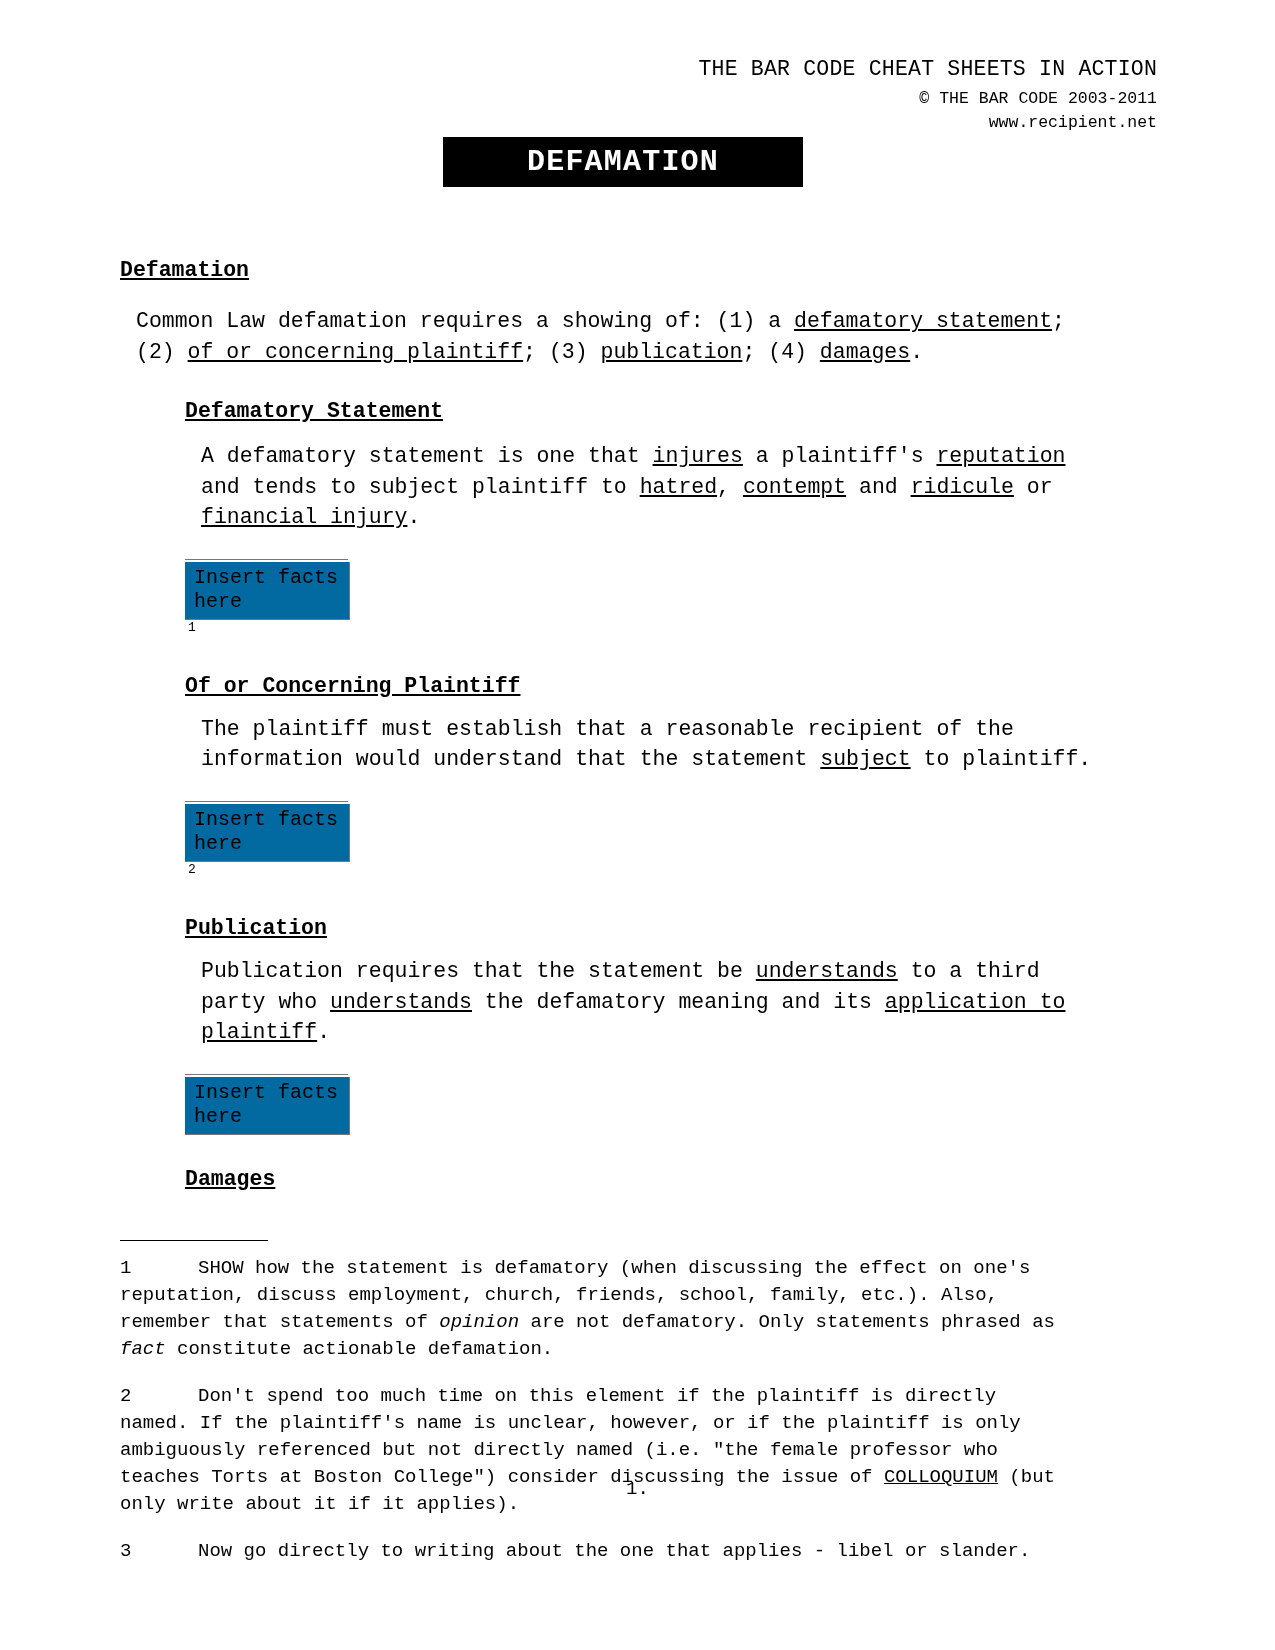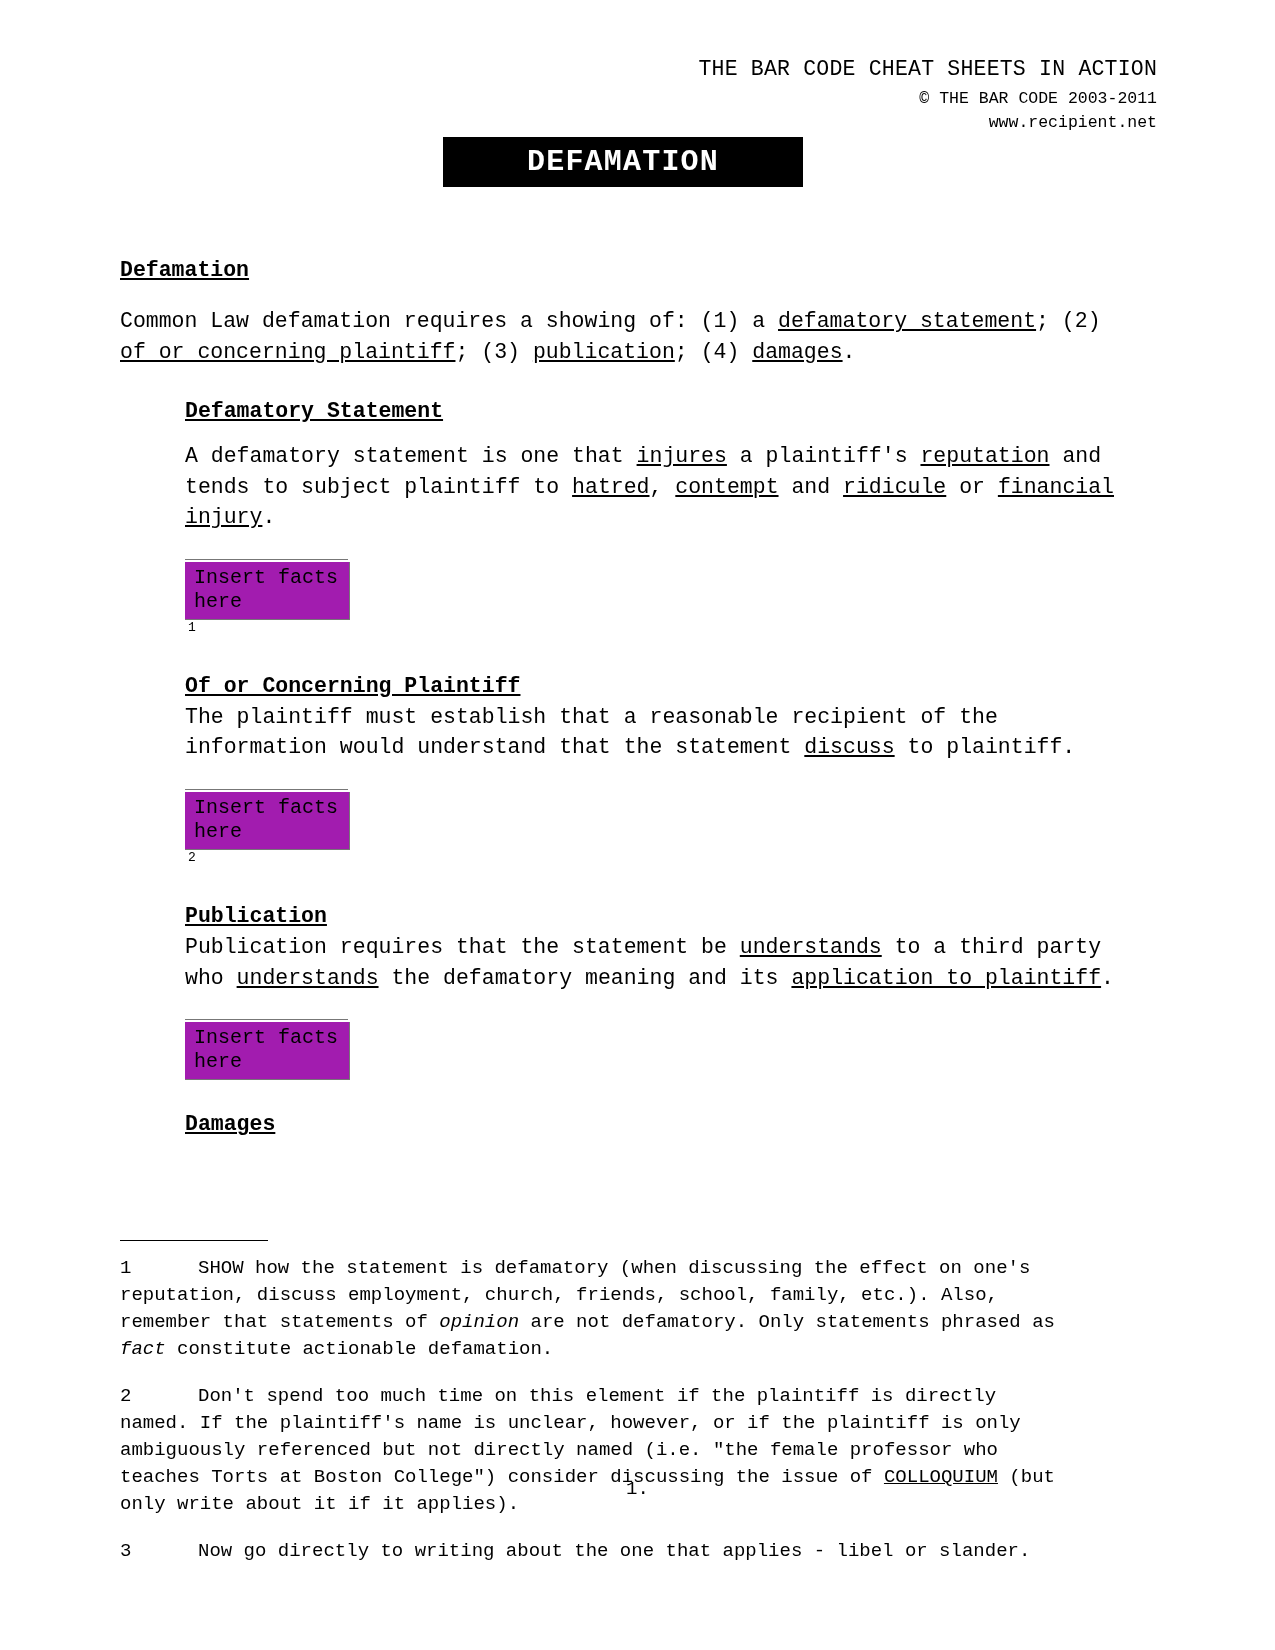--- a/index.html
+++ b/index.html
@@ -62,21 +62,21 @@
   }
   .h-main {
     font-size: 21.5px;
     font-weight: bold;
     text-decoration: underline;
     margin: 0 0 24px 0;
   }
   .para {
     font-size: 21.5px;
     line-height: 1.42;
-    margin: 0;
+    margin: 16px;
   }
   .u { text-decoration: underline; }
   .section {
     margin-left: 65px;
     margin-top: 32px;
   }
   .h-sub {
     font-size: 21.5px;
     font-weight: bold;
     text-decoration: underline;
@@ -87,21 +87,21 @@
     margin-top: 26px;
     width: 165px;
   }
   .insert-rule {
     border-top: 1.5px solid #777;
     width: 163px;
     margin-bottom: 2px;
   }
   .insert-box {
     display: inline-block;
-    background: #a21caf;
+    background: #0369a1;
     border-bottom: 1.5px solid #777;
     border-right: 1.5px solid #777;
     padding: 4px 9px 5px 9px;
     font-size: 20px;
     line-height: 1.2;
   }
   .fn-ref {
     font-size: 13px;
     vertical-align: super;
     margin-left: 3px;
@@ -170,21 +170,21 @@
       </p>
       <div class="insert-wrap">
         <div class="insert-rule"></div>
         <span class="insert-box">Insert facts here</span><span class="fn-ref">1</span>
       </div>
     </div>
 
     <div class="section">
       <div class="h-sub">Of or Concerning Plaintiff</div>
       <p class="para">
-        <span>The plaintiff must establish that a reasonable recipient of the information would understand that the statement </span><span class="u">discuss</span><span> to plaintiff.</span>
+        <span>The plaintiff must establish that a reasonable recipient of the information would understand that the statement </span><span class="u">subject</span><span> to plaintiff.</span>
       </p>
       <div class="insert-wrap">
         <div class="insert-rule"></div>
         <span class="insert-box">Insert facts here</span><span class="fn-ref">2</span>
       </div>
     </div>
 
     <div class="section">
       <div class="h-sub">Publication</div>
       <p class="para">

